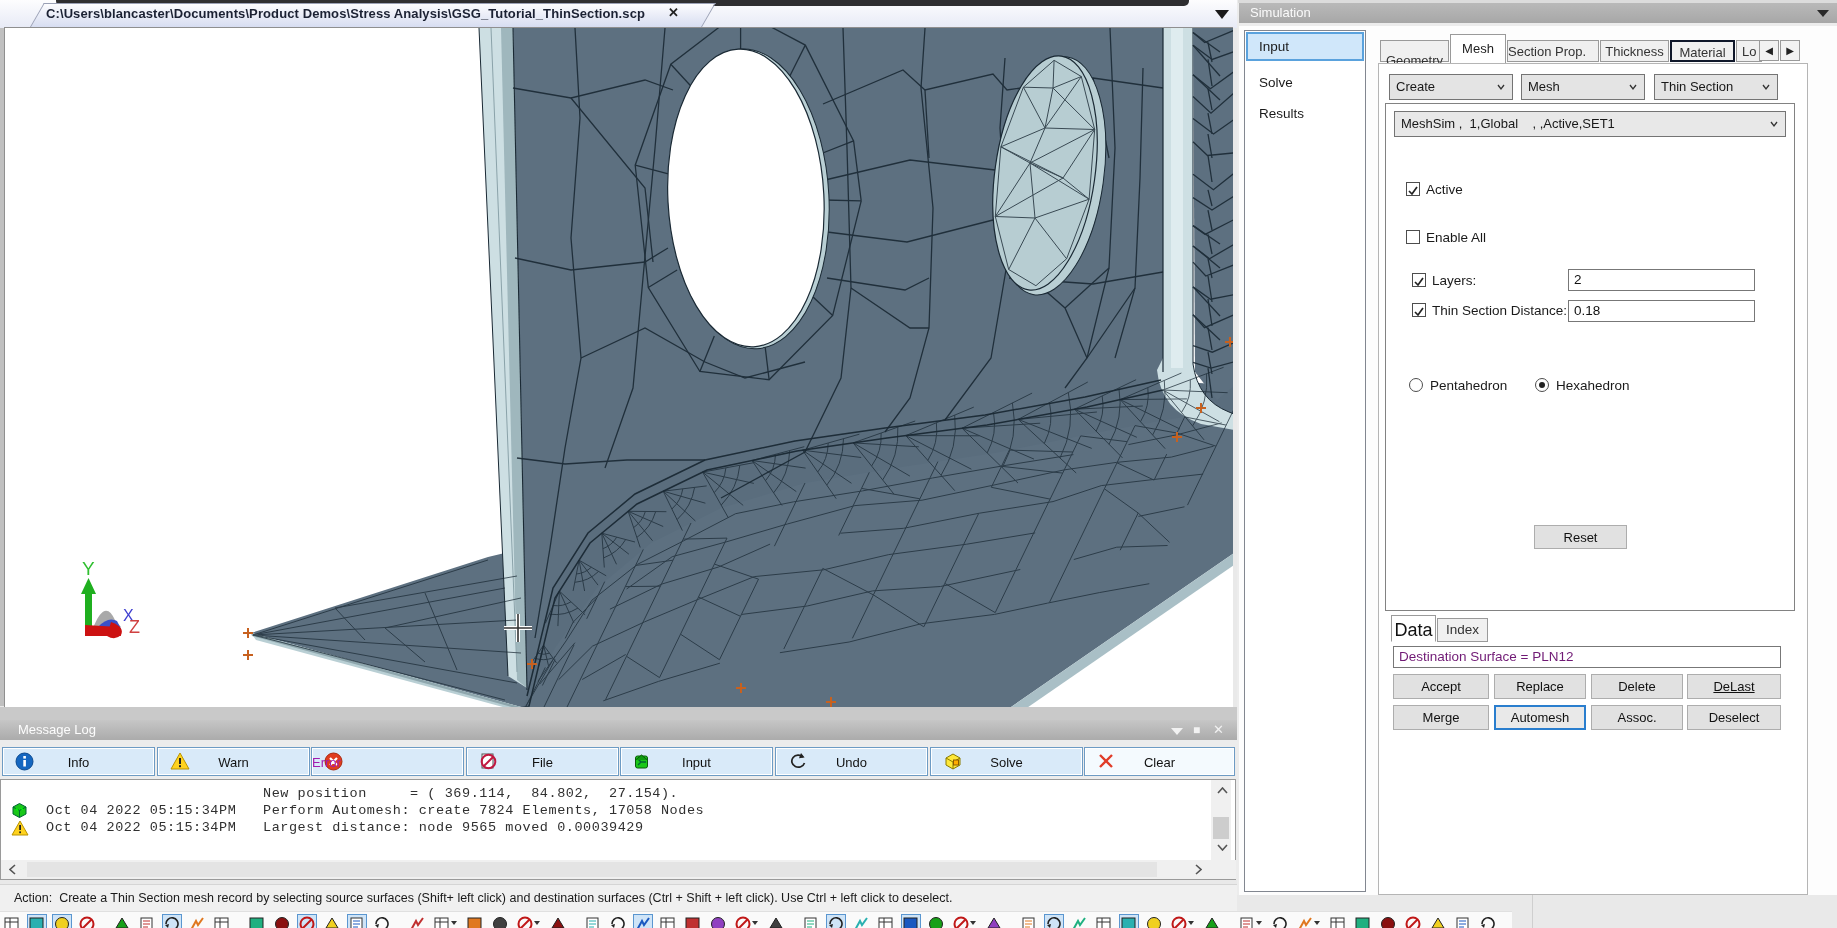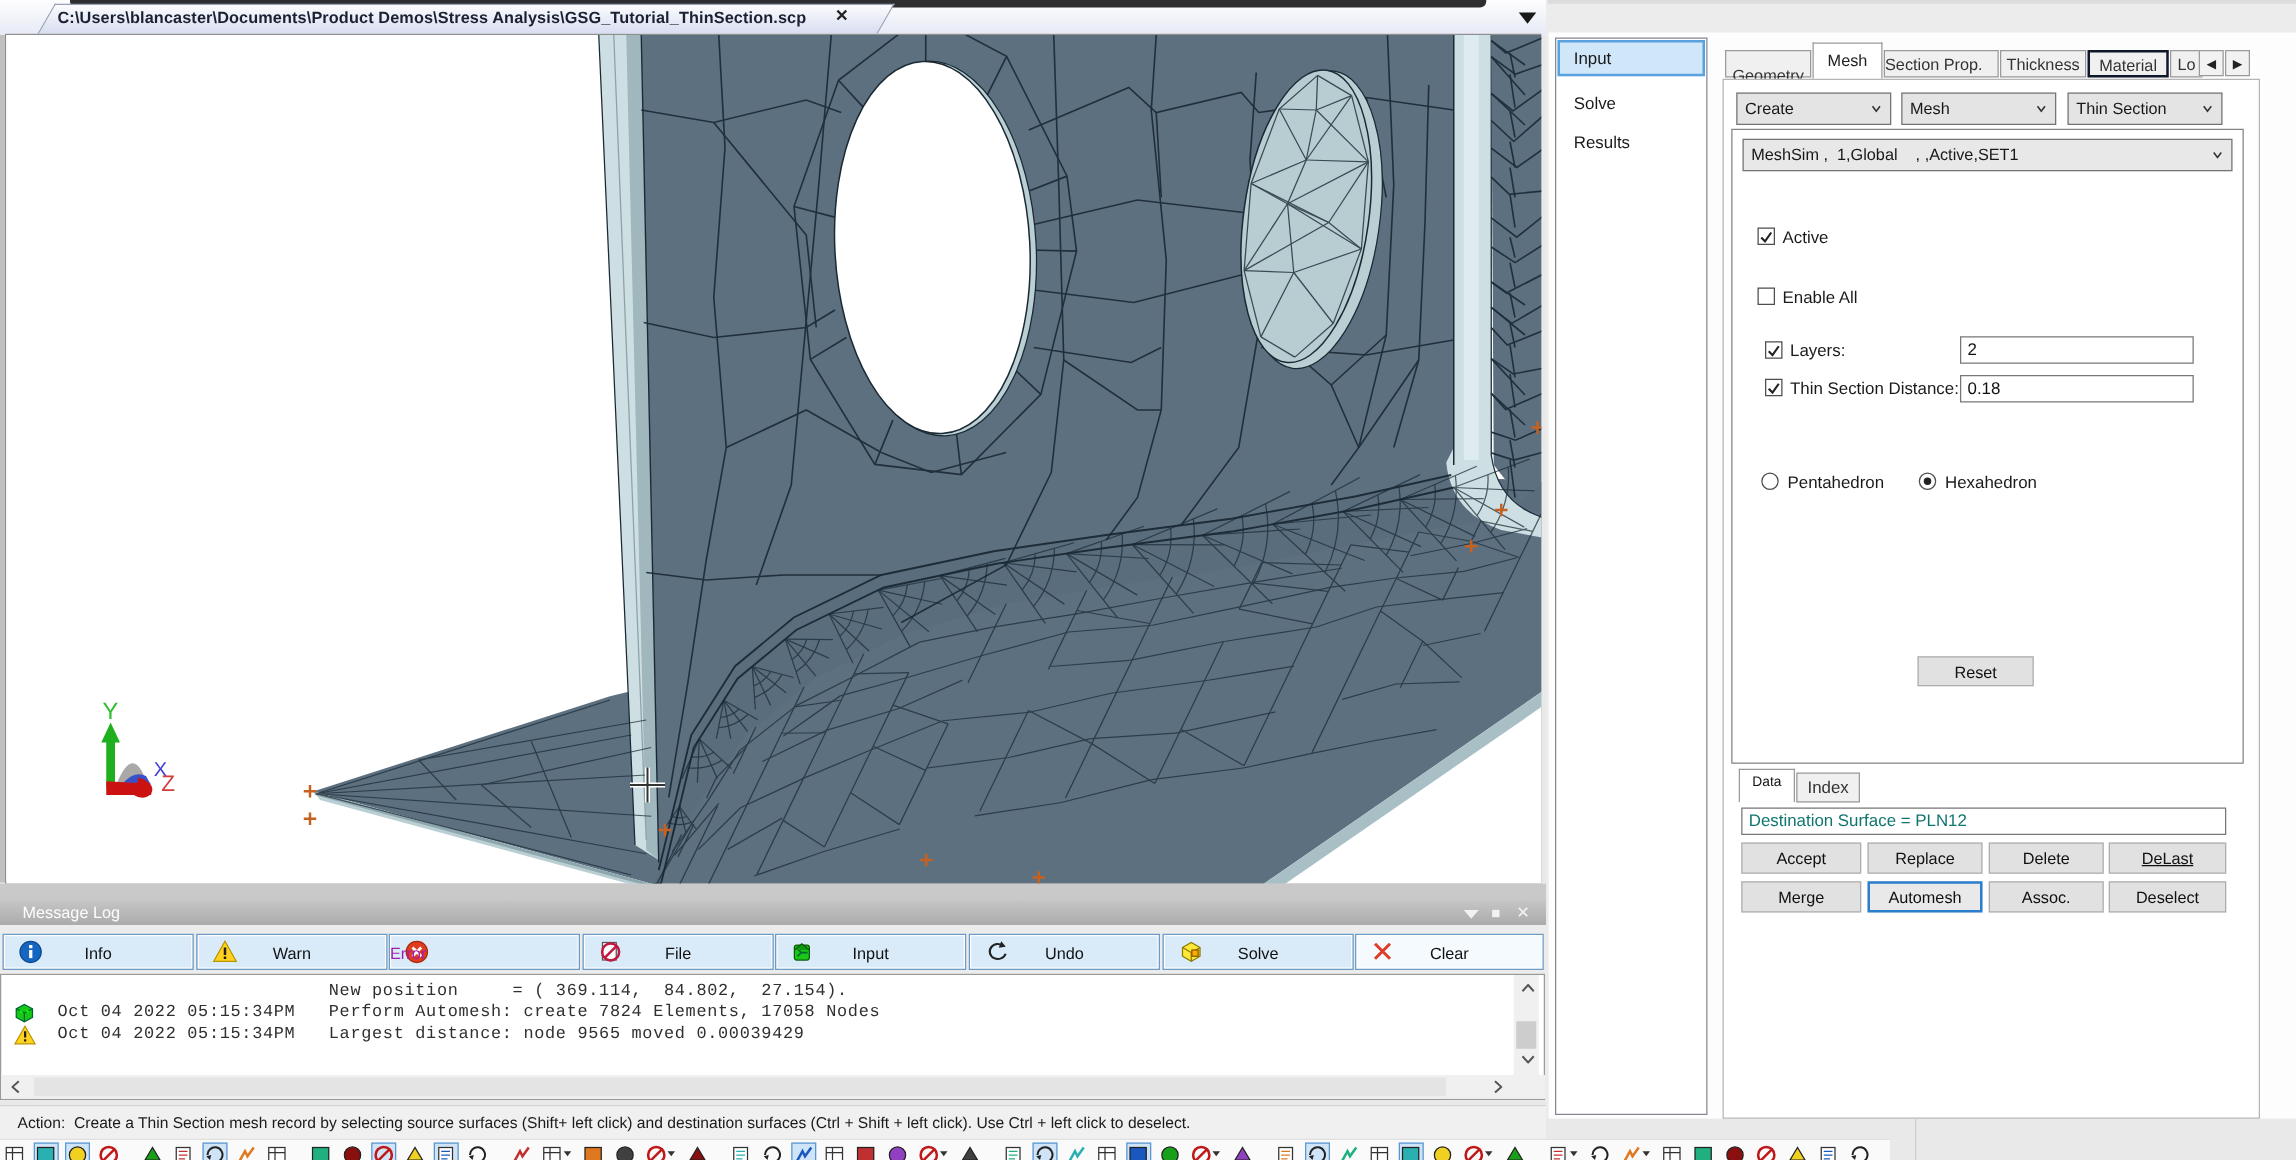--- a/index.html
+++ b/index.html
@@ -557,20 +557,24 @@
     </div>
   </div>
 </div>
 
 <div class="abs" style="left:0;top:884px;width:1237px;height:27px;background:#f0f0f0;border-top:1px solid #d5d5d5;">
   <div style="position:absolute;left:14px;top:6px;font-size:12.5px;color:#1a1a1a;">Action:&nbsp; Create a Thin Section mesh record by selecting source surfaces (Shift+ left click) and destination surfaces (Ctrl + Shift + left click). Use Ctrl + left click to deselect.</div>
 </div>
 
 <div class="abs" style="left:1237px;top:0;width:600px;height:928px;background:#ececec;">
   <div class="abs" style="left:1px;top:0;width:599px;height:3px;background:#dcdcdc;"></div>
+  <div class="abs" style="left:2px;top:3px;width:598px;height:20px;background:linear-gradient(#b9b9b9,#a7a7a7);">
+    <div class="abs" style="left:11px;top:2px;font-size:13px;color:#fbfbfb;">Simulation</div>
+    <div class="abs" style="left:578px;top:7px;width:0;height:0;border-left:6px solid transparent;border-right:6px solid transparent;border-top:7px solid #2a2a2a;"></div>
+  </div>
   <div class="abs" style="left:2px;top:26px;width:598px;height:869px;background:#fdfdfd;"></div>
   <div class="abs" style="left:0;top:895px;width:600px;height:33px;background:#e9e9e9;"></div>
   <div class="abs" style="left:295px;top:884px;width:1px;height:44px;background:#cfcfcf;"></div>
 
   <div class="abs" style="left:7px;top:30px;width:122px;height:862px;background:#fff;border:1px solid #828790;">
     <div class="abs" style="left:1px;top:1px;width:118px;height:29px;background:#d0e7fa;border:2px solid #5aa2dd;"></div>
     <div class="abs" style="left:14px;top:8px;font-size:13.5px;color:#1a1a1a;">Input</div>
     <div class="abs" style="left:14px;top:44px;font-size:13.5px;color:#1a1a1a;">Solve</div>
     <div class="abs" style="left:14px;top:75px;font-size:13.5px;color:#1a1a1a;">Results</div>
   </div>
@@ -637,24 +641,24 @@
 
     <div class="abs" style="left:31px;top:345px;width:14px;height:14px;border:1px solid #4d4d4d;border-radius:50%;background:#fff;"></div>
     <div class="abs" style="left:52px;top:345px;font-size:13.5px;color:#1a1a1a;">Pentahedron</div>
     <div class="abs" style="left:157px;top:345px;width:14px;height:14px;border:1px solid #4d4d4d;border-radius:50%;background:#fff;">
       <div class="abs" style="left:3px;top:3px;width:6px;height:6px;border-radius:50%;background:#222;"></div>
       </div>
     <div class="abs" style="left:178px;top:345px;font-size:13.5px;color:#1a1a1a;">Hexahedron</div>
 
     <div class="btn" style="left:156px;top:492px;width:93px;height:24px;">Reset</div>
 
-    <div class="abs" style="left:13px;top:582px;width:45px;height:27px;background:#fff;border:1px solid #9a9a9a;border-bottom:1px solid #fff;font-size:11px;color:#111;text-align:center;padding-top:4px;">Data</div>
+    <div class="abs" style="left:13px;top:582px;width:45px;height:27px;background:#fff;border:1px solid #9a9a9a;border-bottom:1px solid #fff;font-size:18px;color:#111;text-align:center;padding-top:4px;">Data</div>
     <div class="abs" style="left:59px;top:585px;width:51px;height:24px;background:#f0f0f0;border:1px solid #9a9a9a;font-size:13.5px;color:#333;text-align:center;padding-top:3px;">Index</div>
 
-    <div class="abs" style="left:15px;top:613px;width:388px;height:22px;background:#fff;border:1px solid #777;font-size:13.5px;color:#0f766e;padding:2px 0 0 5px;">Destination Surface = PLN12</div>
+    <div class="abs" style="left:15px;top:613px;width:388px;height:22px;background:#fff;border:1px solid #777;font-size:13.5px;color:#701a75;padding:2px 0 0 5px;">Destination Surface = PLN12</div>
 
     <div class="btn" style="left:15px;top:641px;width:96px;height:25px;">Accept</div>
     <div class="btn" style="left:116px;top:641px;width:92px;height:25px;">Replace</div>
     <div class="btn" style="left:213px;top:641px;width:92px;height:25px;">Delete</div>
     <div class="btn" style="left:309px;top:641px;width:94px;height:25px;text-decoration:underline;">DeLast</div>
     <div class="btn" style="left:15px;top:672px;width:96px;height:25px;">Merge</div>
     <div class="btn" style="left:116px;top:672px;width:92px;height:25px;border:2px solid #2a7ece;background:#e9e9e9;">Automesh</div>
     <div class="btn" style="left:213px;top:672px;width:92px;height:25px;">Assoc.</div>
     <div class="btn" style="left:309px;top:672px;width:94px;height:25px;">Deselect</div>
   </div>

